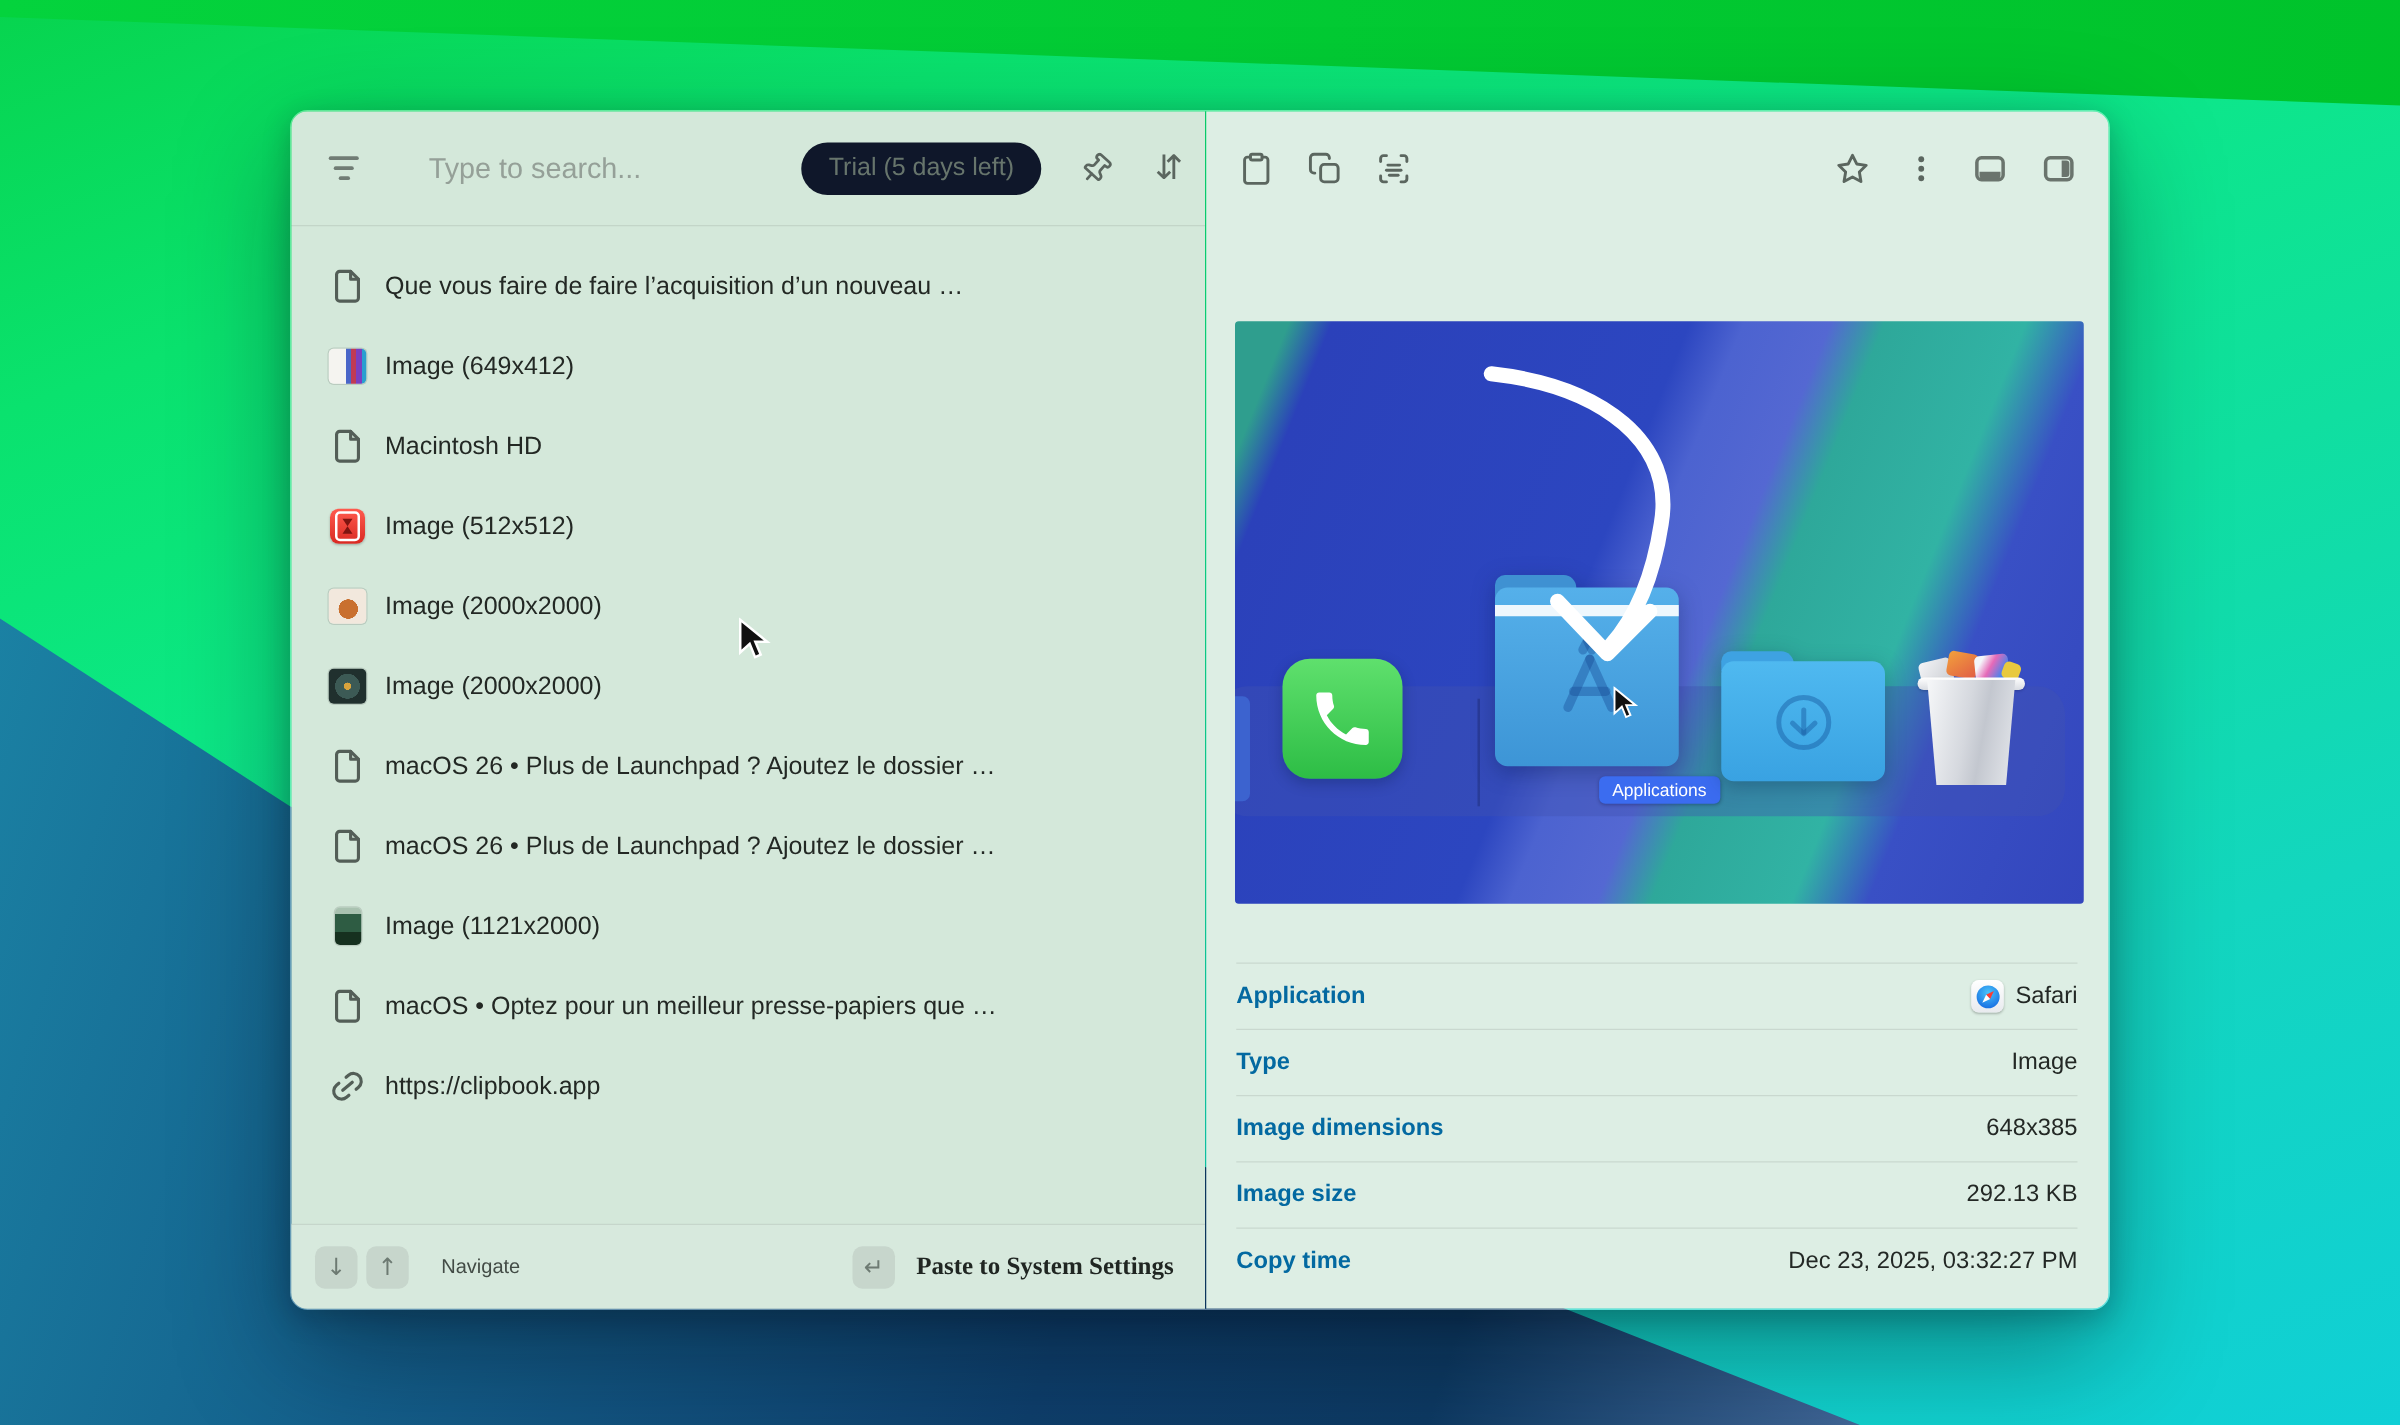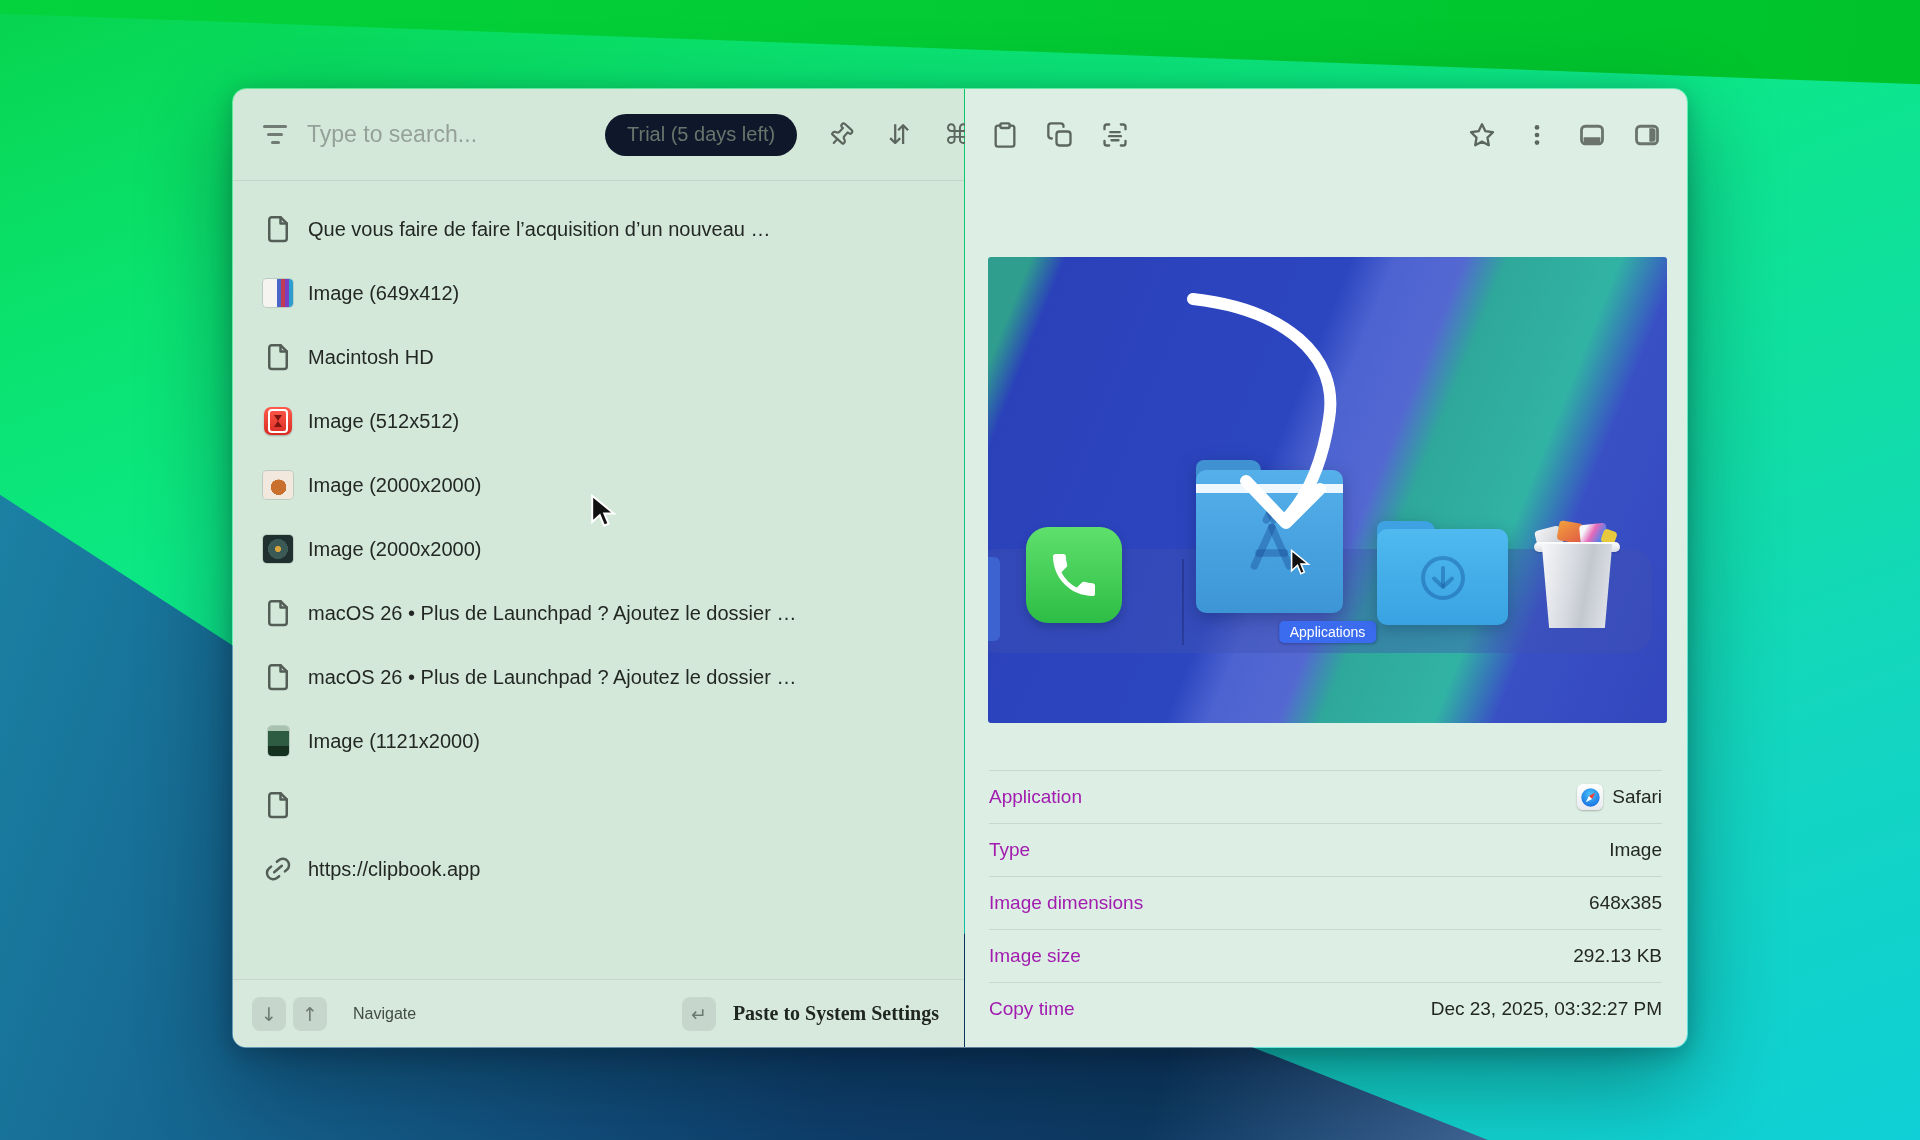--- a/index.html
+++ b/index.html
@@ -24,21 +24,21 @@
   .v-divider{width:1px;background:rgba(0,0,0,.12);}
   .panel-right{flex:1;background:#ddeee4;position:relative;}
 
   
   .toolbar{height:92px;display:flex;align-items:center;padding:0 28px 0 30px;box-sizing:border-box;
     border-bottom:1px solid rgba(0,0,0,.08);}
   .filter-icon{display:flex;flex-direction:column;align-items:center;gap:5px;width:26px;margin-right:18px;}
   .filter-icon span{display:block;height:3px;border-radius:2px;background:#707c74;}
   .filter-icon .l1{width:24px}.filter-icon .l2{width:16px}.filter-icon .l3{width:9px}
   .search-input{flex:0 0 220px;border:none;outline:none;background:transparent;font-size:23px;color:#252b27;
-    font-family:inherit;}
+    font-family:inherit;margin-left:36px;}
   .search-input::placeholder{color:#95a098;}
   .trial-badge{margin-left:auto;height:42px;padding:0 22px;border-radius:21px;background:#0f172a;
     display:flex;align-items:center;font-size:20px;color:#67756c;white-space:nowrap;}
   .tb-icons{display:flex;align-items:center;gap:30px;margin-left:30px;}
   .icon-btn{display:flex;align-items:center;justify-content:center;width:28px;height:28px;cursor:default;}
   .icon-btn svg{display:block;}
   .glyph{color:#5b665f;font-size:27px;line-height:1;font-family:"DejaVu Sans",sans-serif;}
 
   
   .list{flex:1;padding:16px 13px 0 13px;box-sizing:border-box;}
@@ -107,21 +107,21 @@
   .trash .b4{left:70px;top:8px;width:14px;height:14px;background:#e8c93e;transform:rotate(20deg);}
   .trash .can{position:absolute;inset:10px 0 0 0;background:linear-gradient(100deg,#fbfcfd 0%,#d5d8de 45%,#c3c7cf 60%,#eceef2 100%);
     clip-path:polygon(7% 0,93% 0,84% 100%,16% 100%);border-radius:4px;}
   .trash .rim{position:absolute;left:-2px;right:-2px;top:8px;height:10px;border-radius:5px;
     background:linear-gradient(to bottom,#ffffff,#d9dce2);box-shadow:0 1px 2px rgba(0,0,40,.2);}
   .curve-arrow{position:absolute;left:0;top:0;pointer-events:none;}
 
   
   .details{position:absolute;left:24px;right:25px;top:681px;}
   .drow{height:52px;display:flex;align-items:center;border-top:1px solid rgba(0,0,0,.09);}
-  .dlabel{font-size:19px;color:#a21caf;font-weight:400;}
+  .dlabel{font-size:19px;color:#0369a1;font-weight:700;}
   .dvalue{margin-left:auto;font-size:19px;color:#23282 5;color:#232825;display:flex;align-items:center;gap:9px;}
   .safari-ic{width:26px;height:26px;border-radius:6px;background:linear-gradient(to bottom,#ffffff,#e8eaee);
     display:flex;align-items:center;justify-content:center;box-shadow:0 1px 2px rgba(0,0,0,.25);}
 
   .cursor{position:absolute;pointer-events:none;}
 </style>
 </head>
 <body>
 
 <div class="stage">
@@ -241,20 +241,21 @@
           <span class="lbl">Image (1121x2000)</span>
         </div>
 
         <div class="row">
           <span class="ic">
             <svg width="30" height="30" viewBox="0 0 24 24" fill="none" stroke="#535e57" stroke-width="2" stroke-linecap="round" stroke-linejoin="round">
                 <path d="M14 2.5H7a2 2 0 0 0-2 2v15a2 2 0 0 0 2 2h10a2 2 0 0 0 2-2V7.5z"></path>
                 <path d="M14 2.5v5h5"></path>
               </svg>
           </span>
+          <span class="lbl">macOS • Optez pour un meilleur presse-papiers que …</span>
         </div>
 
         <div class="row">
           <span class="ic">
             <svg width="30" height="30" viewBox="0 0 24 24" fill="none" stroke="#535e57" stroke-width="2" stroke-linecap="round" stroke-linejoin="round" style="transform:rotate(-40deg)">
                 <path d="M9 17H7A5 5 0 0 1 7 7h2"></path>
                 <path d="M15 7h2a5 5 0 1 1 0 10h-2"></path>
                 <line x1="8" y1="12" x2="16" y2="12"></line>
               </svg>
           </span>

